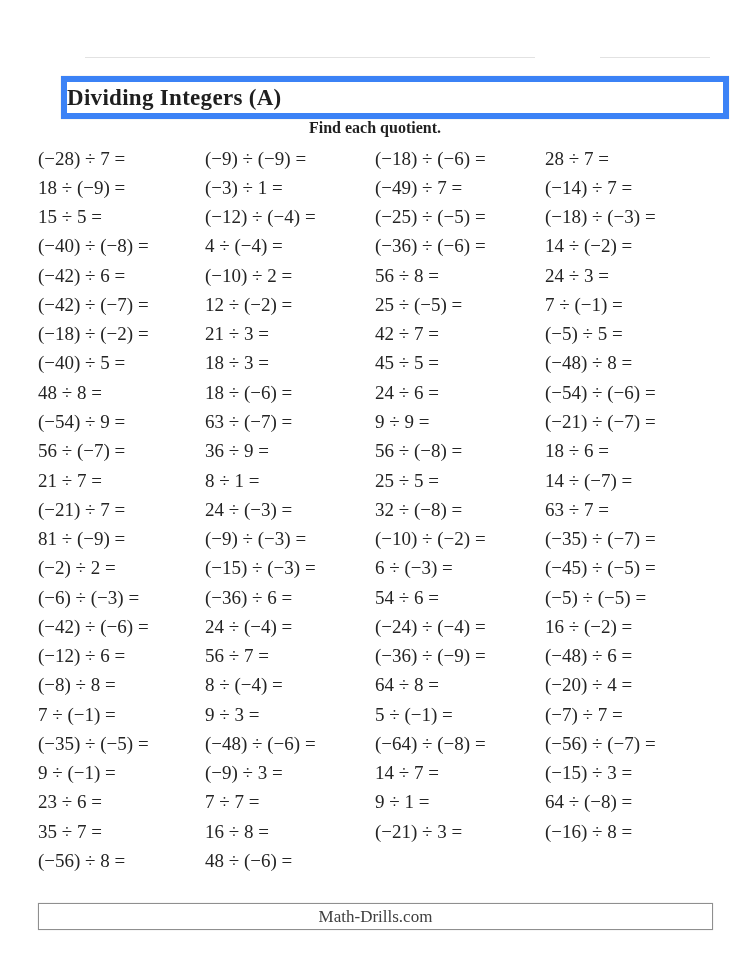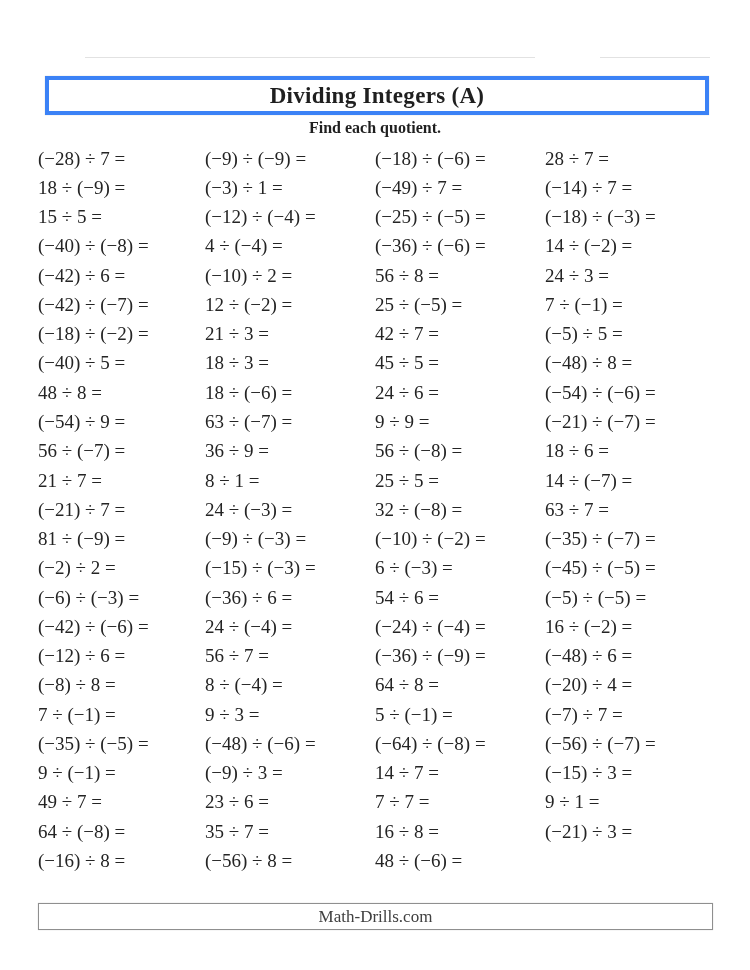--- a/index.html
+++ b/index.html
@@ -14,29 +14,29 @@
   }
   .scan-artifact {
     position: absolute;
     height: 1px;
     background: #e2e2e2;
   }
   .artifact-1 { left: 85px;  top: 57px; width: 450px; }
   .artifact-2 { left: 600px; top: 57px; width: 110px; }
   .title-box {
     position: absolute;
-    left: 45px;
+    left: 61px;
     top: 76px;
     width: 656px;
     height: 31px;
-    border: 4px solid #3b82f6;
+    border: 6px solid #3b82f6;
     box-shadow: 0 0 1px #c8c8c8;
     display: flex;
     align-items: center;
-    justify-content: center;
+    justify-content: flex-start;
   }
   .title-box h1 {
     margin: 0;
     font-size: 23px;
     font-weight: bold;
     color: #1f1f1f;
     letter-spacing: 0.3px;
   }
   .instruction {
     position: absolute;
@@ -174,21 +174,20 @@
       <div class="problem-cell">5 ÷ (−1) =</div>
       <div class="problem-cell">(−7) ÷ 7 =</div>
       <div class="problem-cell">(−35) ÷ (−5) =</div>
       <div class="problem-cell">(−48) ÷ (−6) =</div>
       <div class="problem-cell">(−64) ÷ (−8) =</div>
       <div class="problem-cell">(−56) ÷ (−7) =</div>
       <div class="problem-cell">9 ÷ (−1) =</div>
       <div class="problem-cell">(−9) ÷ 3 =</div>
       <div class="problem-cell">14 ÷ 7 =</div>
       <div class="problem-cell">(−15) ÷ 3 =</div>
-      <div class="problem-cell">49 ÷ 7 =</div>
       <div class="problem-cell">23 ÷ 6 =</div>
       <div class="problem-cell">7 ÷ 7 =</div>
       <div class="problem-cell">9 ÷ 1 =</div>
       <div class="problem-cell">64 ÷ (−8) =</div>
       <div class="problem-cell">35 ÷ 7 =</div>
       <div class="problem-cell">16 ÷ 8 =</div>
       <div class="problem-cell">(−21) ÷ 3 =</div>
       <div class="problem-cell">(−16) ÷ 8 =</div>
       <div class="problem-cell">(−56) ÷ 8 =</div>
       <div class="problem-cell">48 ÷ (−6) =</div>

